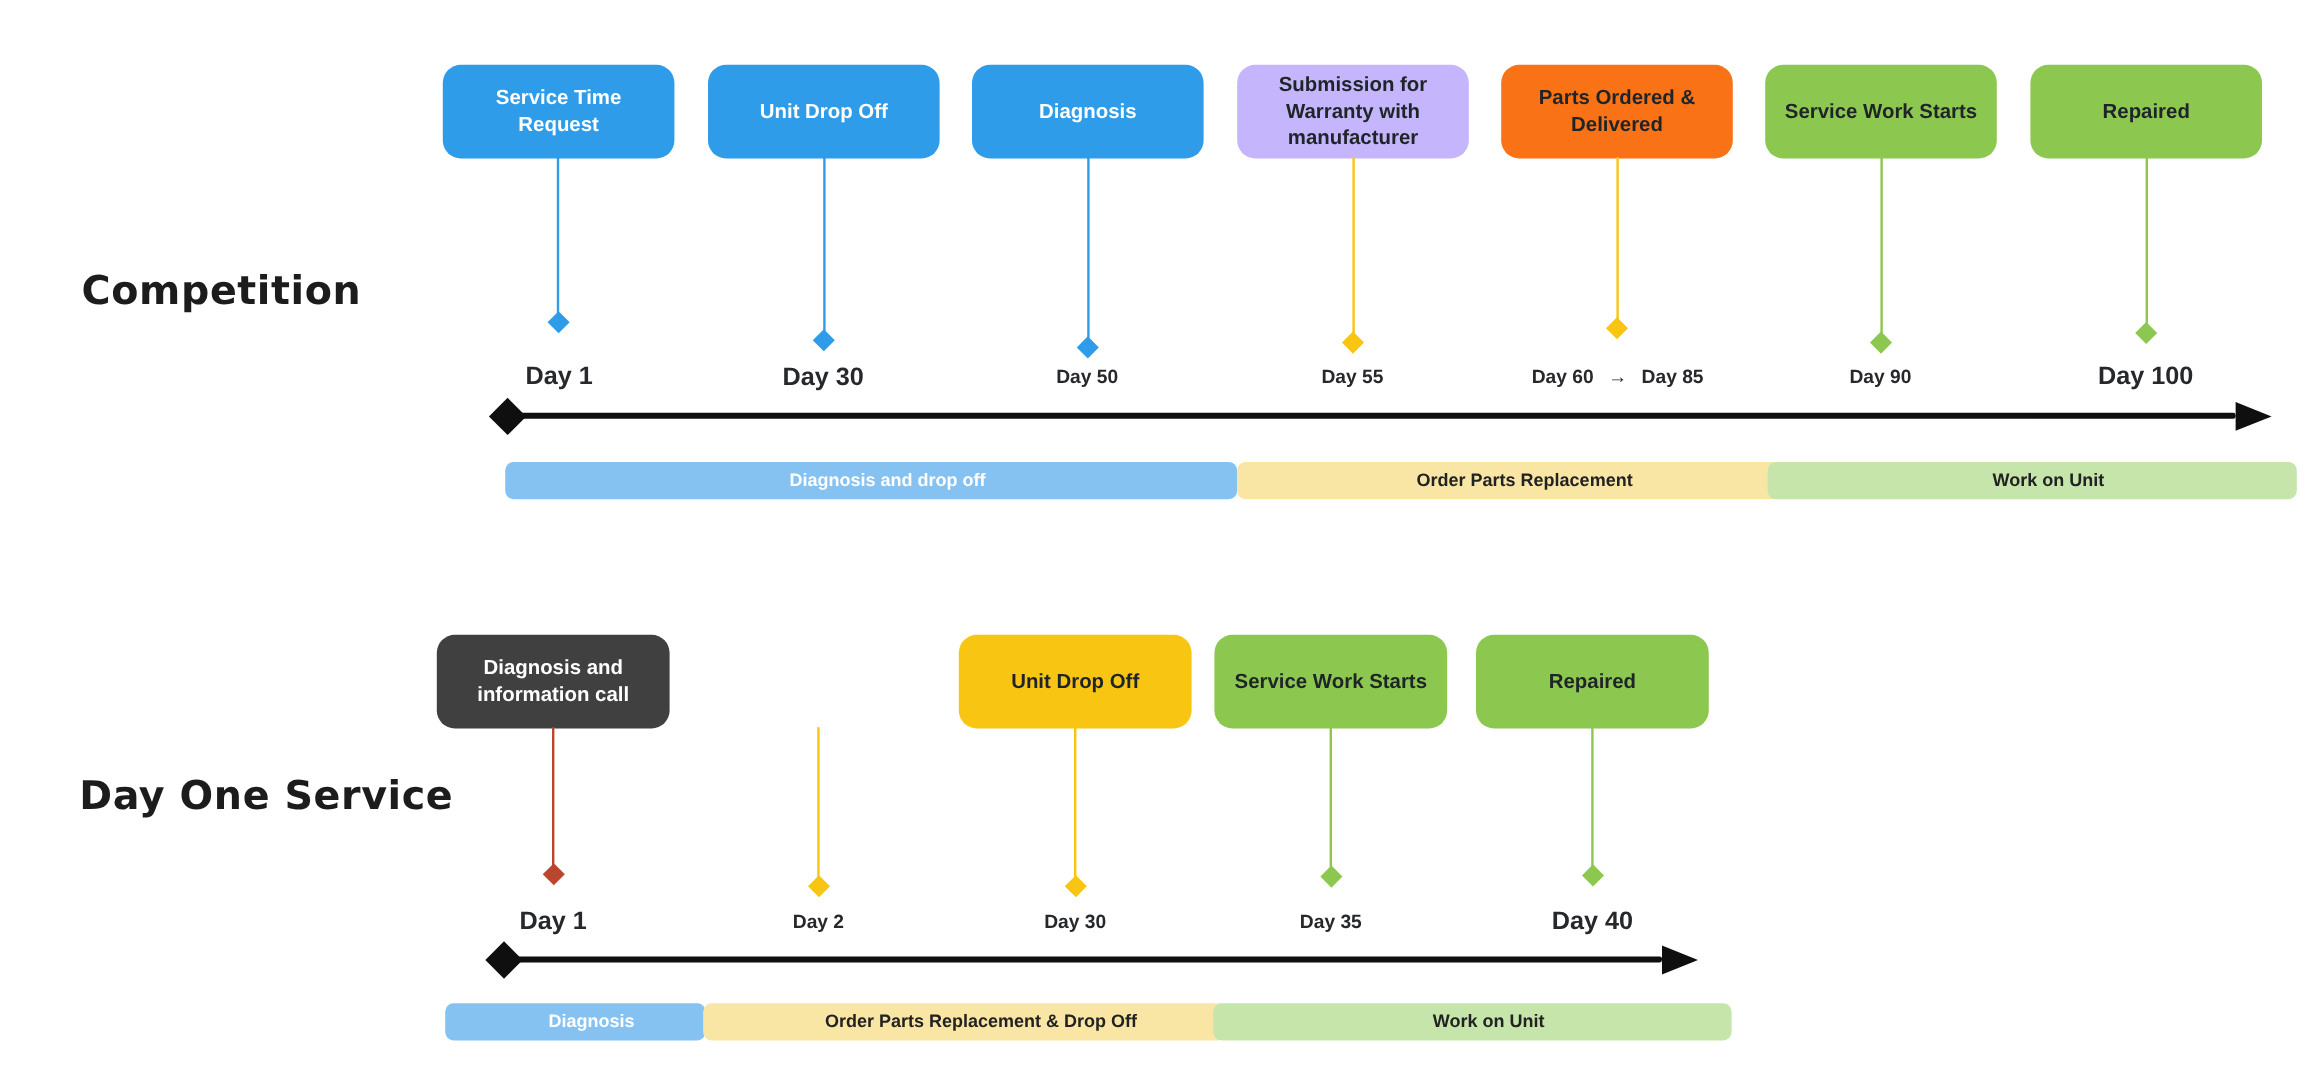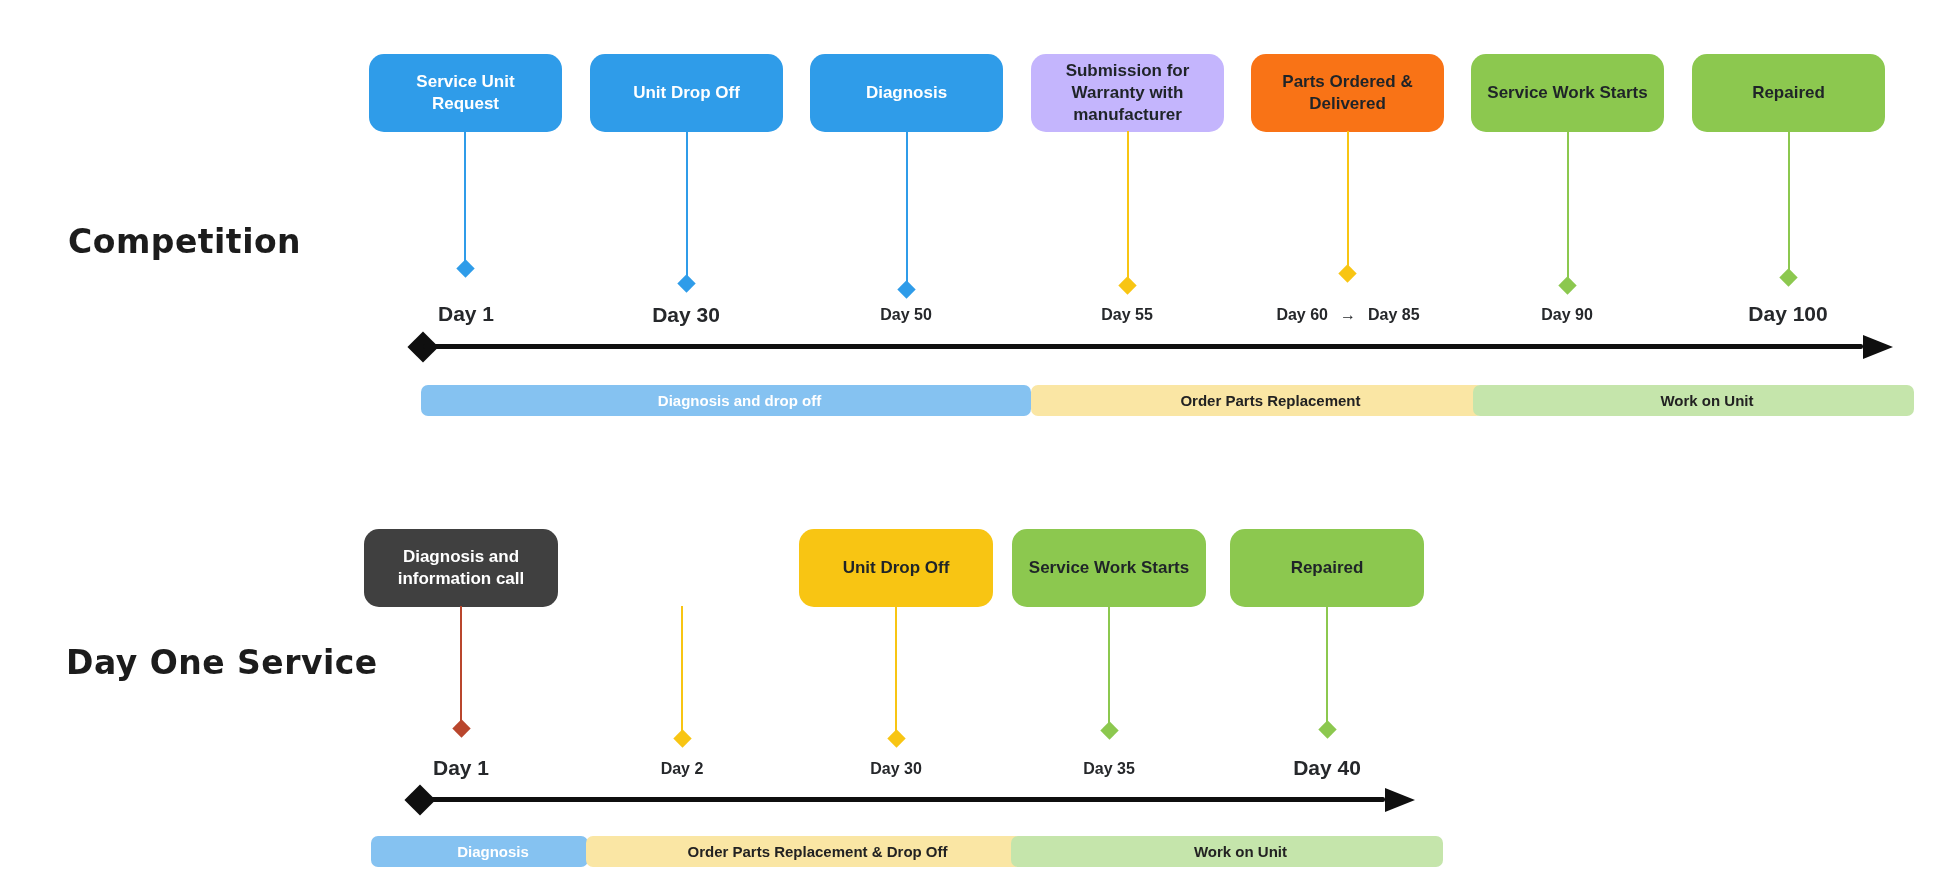--- a/index.html
+++ b/index.html
@@ -36,21 +36,21 @@
   .bar.light{color:#ffffff;}
 </style>
 </head>
 <body>
 
 <div id="canvas">
 
   <div class="section-title" style="left:68px;top:222px;">Competition</div>
 
   <div class="box" style="left: 369px; top: 54px; width: 193px; background-color: rgb(47, 156, 233);">
-    <span class="box-label light">Service Unit Request</span>
+    <span class="box-label light">Service Time Request</span>
   </div>
   <div class="connector" style="left: 464px; top: 131px; height: 131px; background-color: rgb(47, 156, 233);"></div>
   <div class="diamond" style="left: 459px; top: 262px; background-color: rgb(47, 156, 233);"></div>
   <div class="day-label day-large" style="left:386px;top:302px;">Day 1</div>
 
   <div class="box" style="left: 590px; top: 54px; width: 193px; background-color: rgb(47, 156, 233);">
     <span class="box-label light">Unit Drop Off</span>
   </div>
   <div class="connector" style="left: 686px; top: 131px; height: 146px; background-color: rgb(47, 156, 233);"></div>
   <div class="diamond" style="left: 680px; top: 277px; background-color: rgb(47, 156, 233);"></div>

